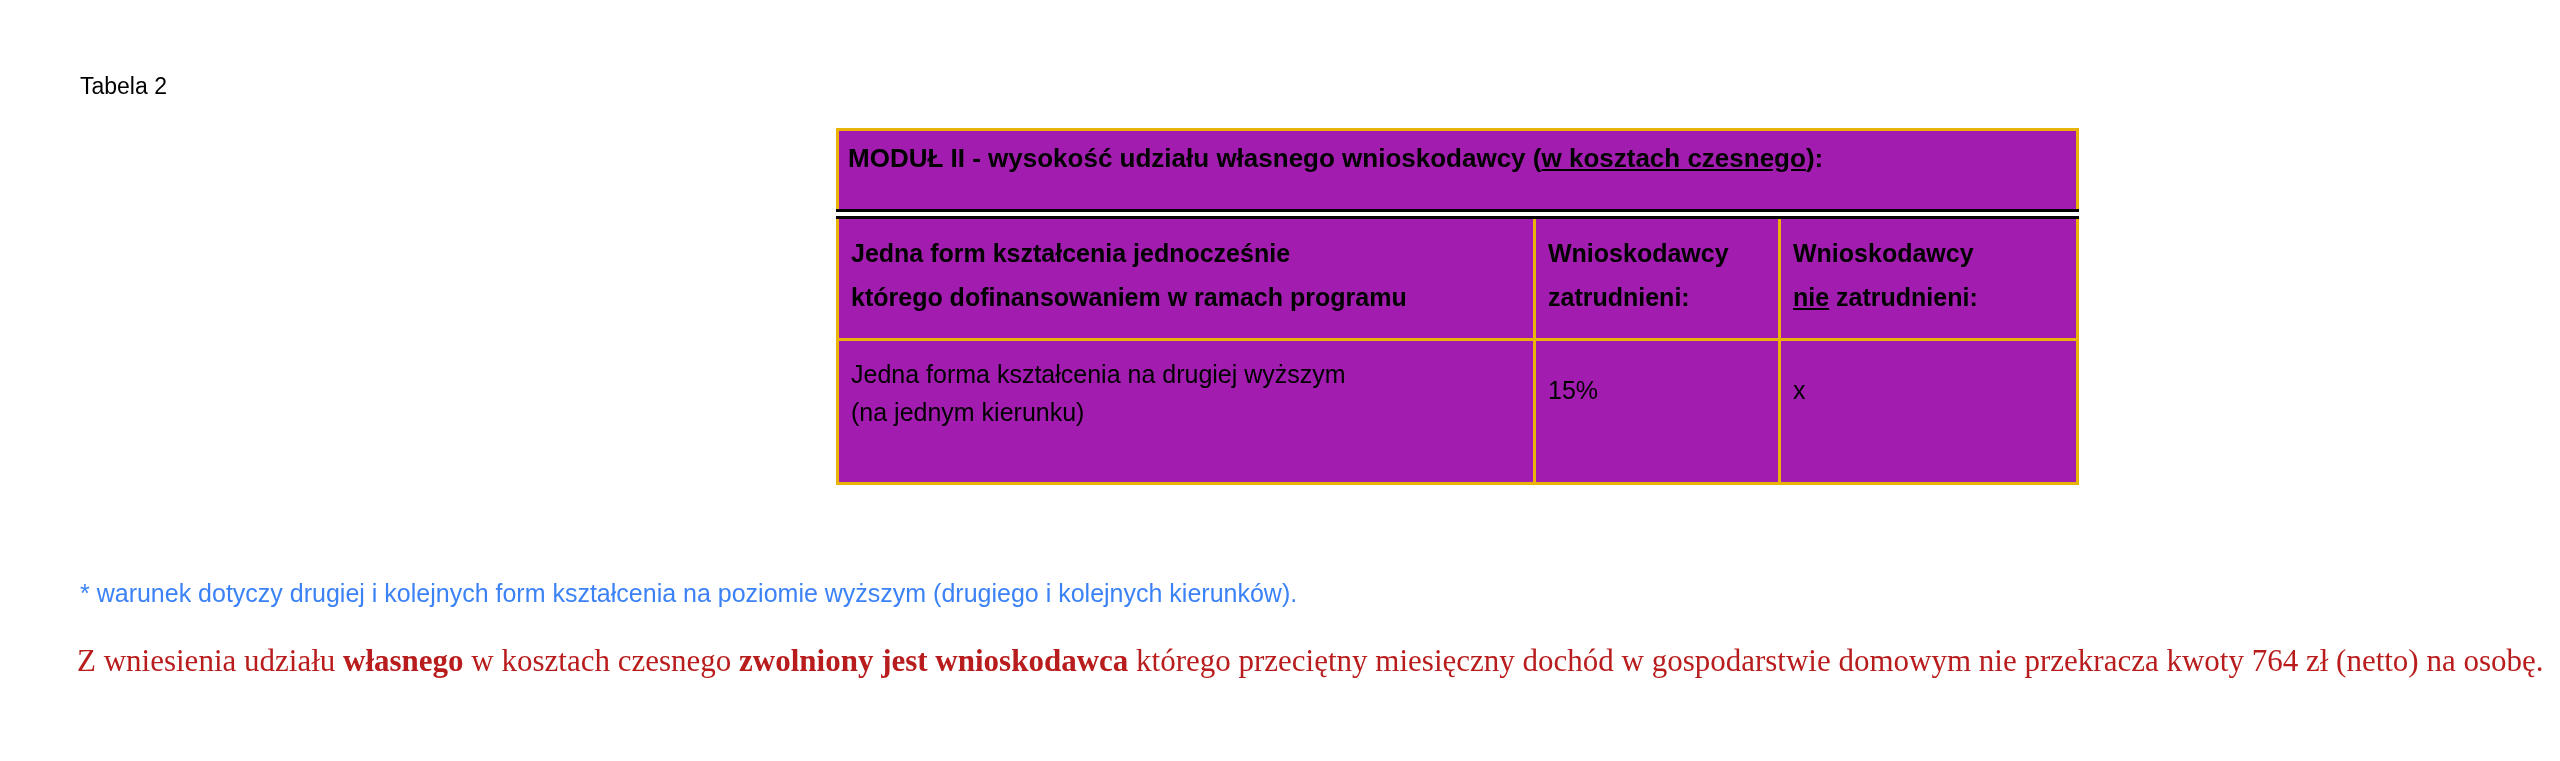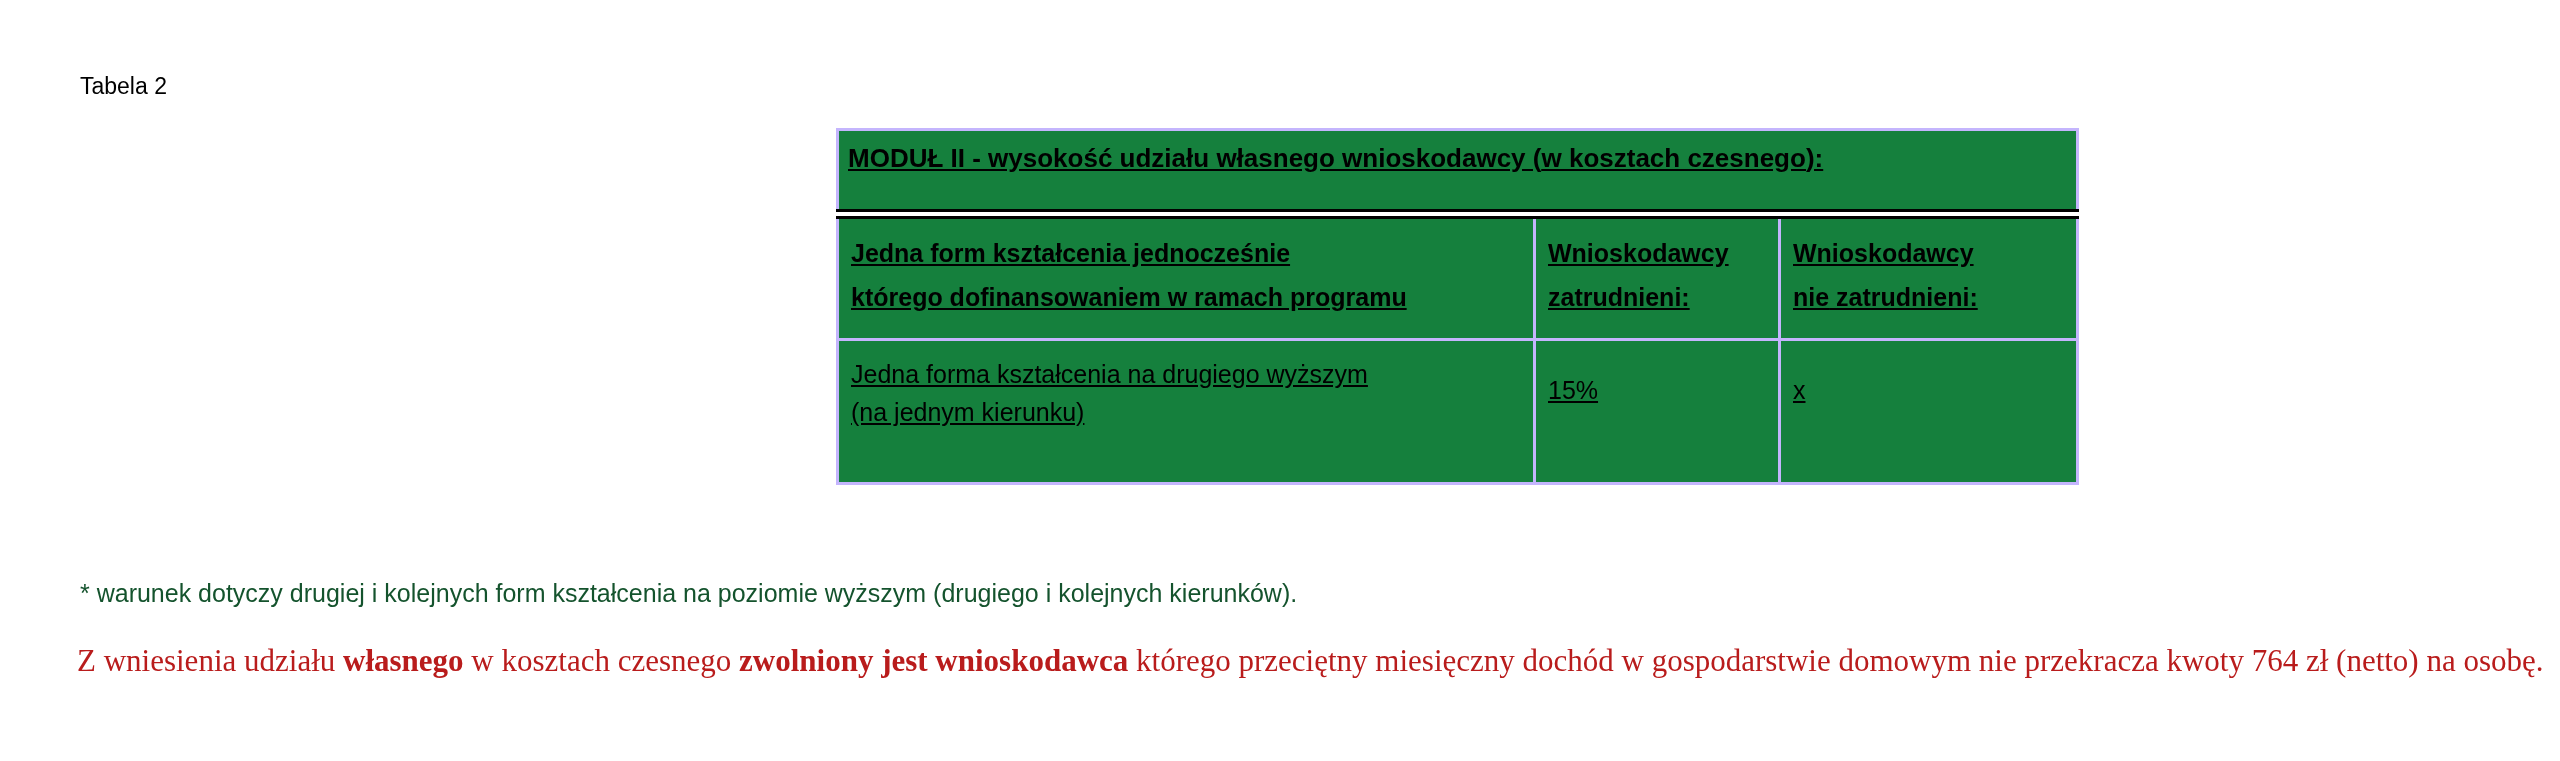--- a/index.html
+++ b/index.html
@@ -31,24 +31,23 @@
     position: absolute;
     left: 836px;
     top: 128px;
     width: 1240px;
     border-collapse: collapse;
     table-layout: fixed;
     font-size: 25px;
     color: #000000;
   }
   .main-table td {
-    border: 3px solid #c4b5fd;
-    background: #15803d;
+    border: 3px solid #eab308;
+    background: #a21caf;
     overflow: hidden;
-    text-decoration: underline;
   }
   .cell-title {
     height: 69px;
     vertical-align: top;
     padding: 9px 10px 0 9px;
     font-size: 26px;
     line-height: 36px;
     border-bottom: 10px double #000000 !important;
   }
   .cell-colhead {
@@ -70,21 +69,21 @@
   }
   .row-data-1 td { height: 109px; }
   .row-data-2 td { height: 106px; }
 
   .footnote {
     position: absolute;
     left: 80px;
     top: 578px;
     font-size: 25px;
     line-height: 30px;
-    color: #14532d;
+    color: #3b82f6;
     white-space: nowrap;
   }
   .bottom-paragraph {
     position: absolute;
     left: 77px;
     top: 642px;
     font-family: "Liberation Serif", serif;
     font-size: 31px;
     line-height: 38px;
     color: #b91c1c;
@@ -105,21 +104,21 @@
   <tbody>
     <tr>
       <td class="cell-title" colspan="3"><span class="b">MODUŁ II - wysokość udziału własnego wnioskodawcy (</span><span class="b u">w kosztach czesnego</span><span class="b">):</span></td>
     </tr>
     <tr>
       <td class="cell-colhead"><span>Jedna form kształcenia jednocześnie</span><br><span>którego dofinansowaniem w ramach programu</span></td>
       <td class="cell-colhead"><span>Wnioskodawcy</span><br><span>zatrudnieni:</span></td>
       <td class="cell-colhead"><span>Wnioskodawcy</span><br><span class="u">nie</span><span> zatrudnieni:</span></td>
     </tr>
     <tr class="row-data-1">
-      <td class="cell-label"><span>Jedna forma kształcenia na drugiego wyższym</span><br><span>(na jednym kierunku)</span></td>
+      <td class="cell-label"><span>Jedna forma kształcenia na drugiej wyższym</span><br><span>(na jednym kierunku)</span></td>
       <td class="cell-value">15%</td>
       <td class="cell-value">x</td>
     </tr>
   </tbody>
 </table>
 
 <div class="footnote">* warunek dotyczy drugiej i kolejnych form kształcenia na poziomie wyższym (drugiego i kolejnych kierunków).</div>
 
 <div class="bottom-paragraph"><span>Z wniesienia udziału </span><span class="b">własnego</span><span> w kosztach czesnego </span><span class="b">zwolniony jest wnioskodawca</span><span> którego przeciętny miesięczny dochód w gospodarstwie domowym nie przekracza kwoty 764 zł (netto) na osobę.</span></div>
 

